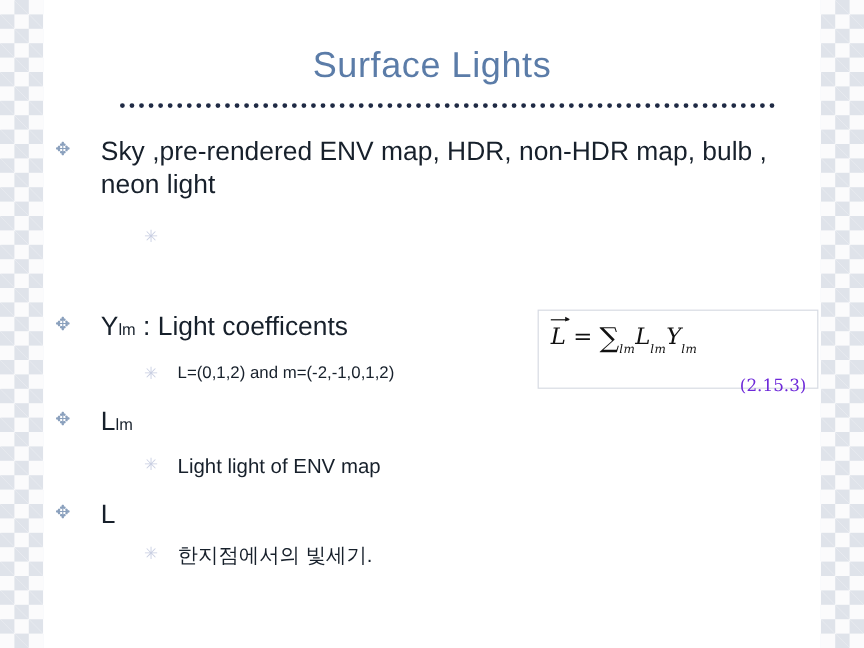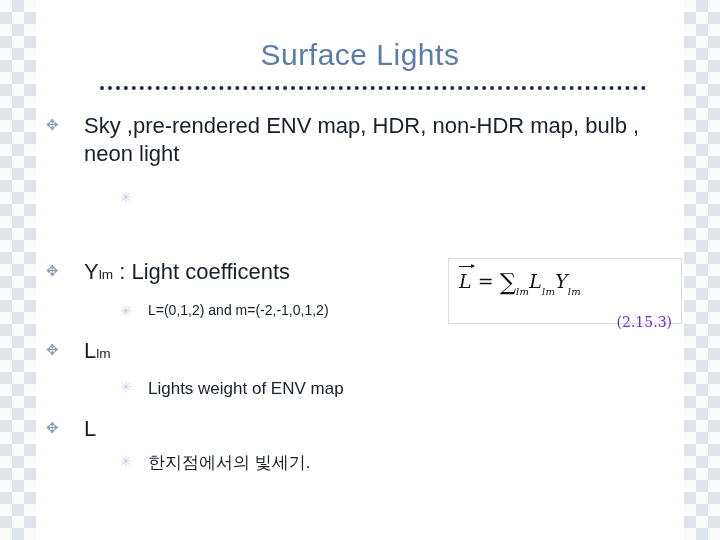--- a/index.html
+++ b/index.html
@@ -197,21 +197,21 @@
       <span class="marker2">✳</span>
       <span>L=(0,1,2) and m=(-2,-1,0,1,2)</span>
     </div>
 
     <div class="lvl1" style="left:48px; top:337px; width:360px;">
       <span class="marker">✥</span>
       <span>L</span><span class="sub">lm</span><span></span>
     </div>
     <div class="lvl2" style="left:112px; top:378px; width:400px;">
       <span class="marker2">✳</span>
-      <span> Lights weight of ENV map</span>
+      <span> Light light of ENV map</span>
     </div>
 
     <div class="lvl1" style="left:48px; top:415px; width:360px;">
       <span class="marker">✥</span>
       <span>L</span><span class="sub"></span><span></span>
     </div>
     <div class="lvl2" style="left:112px; top:452px; width:400px;">
       <span class="marker2">✳</span>
       <span>한지점에서의 빛세기.</span>
     </div>

